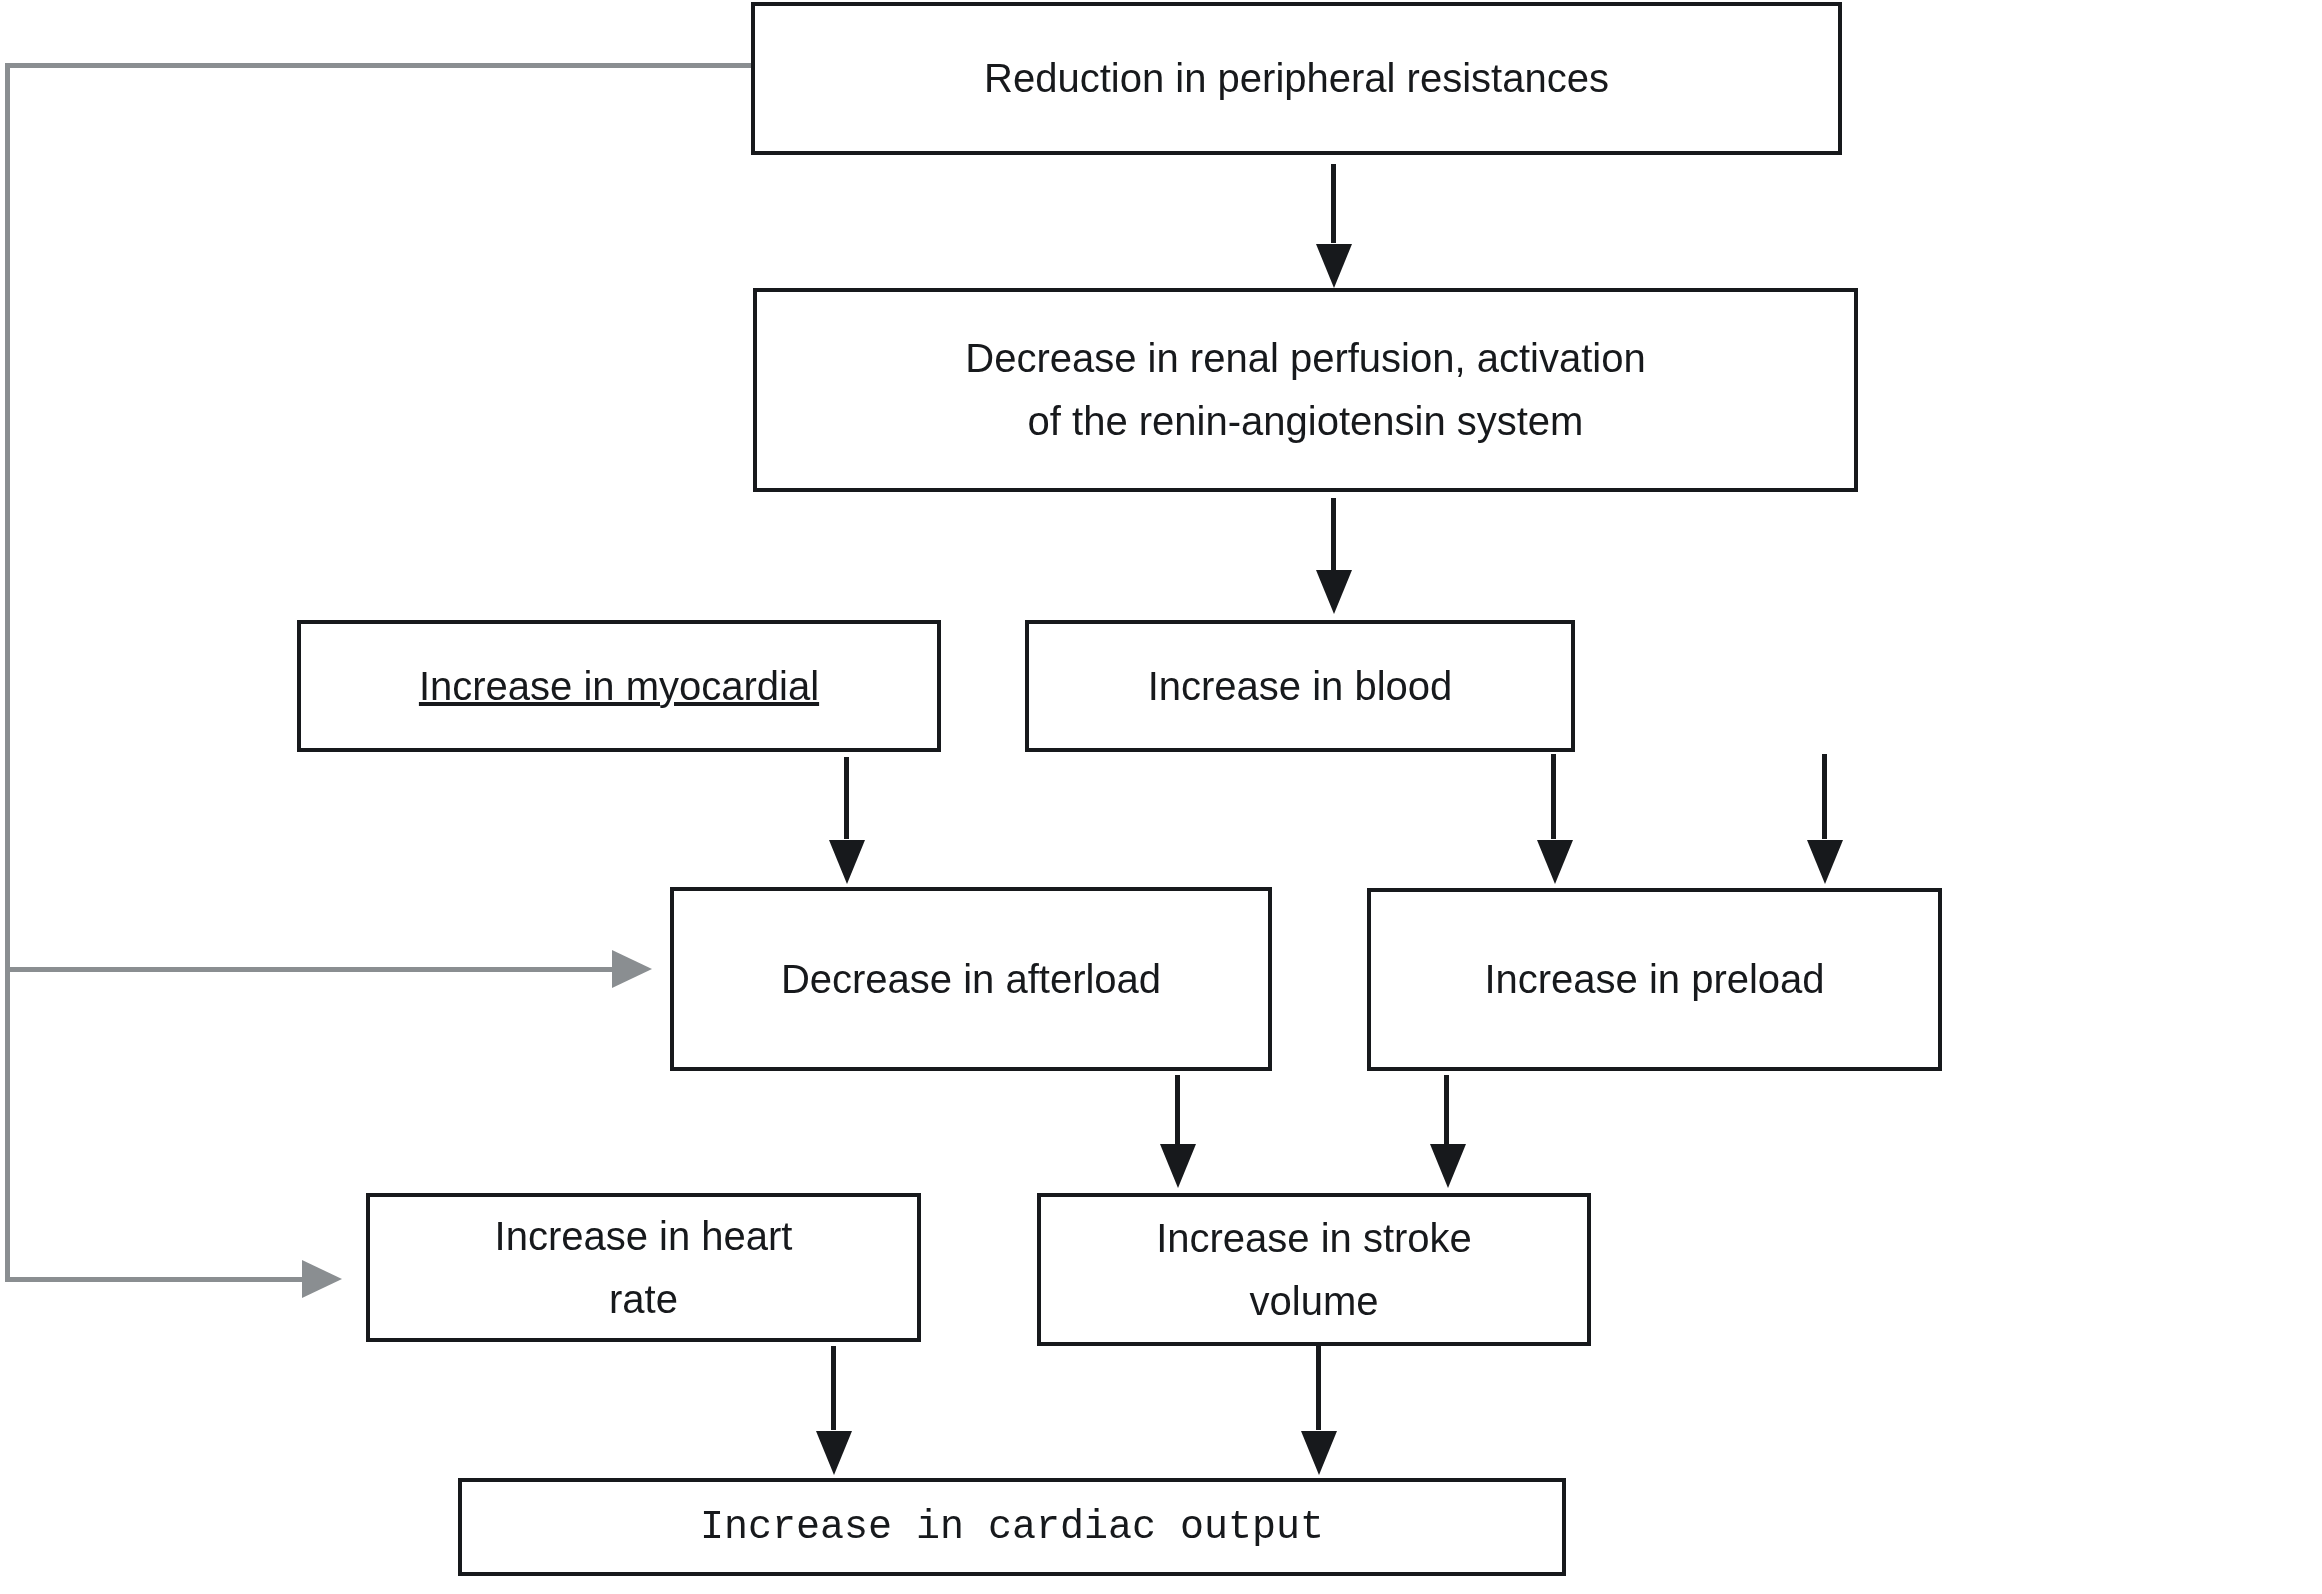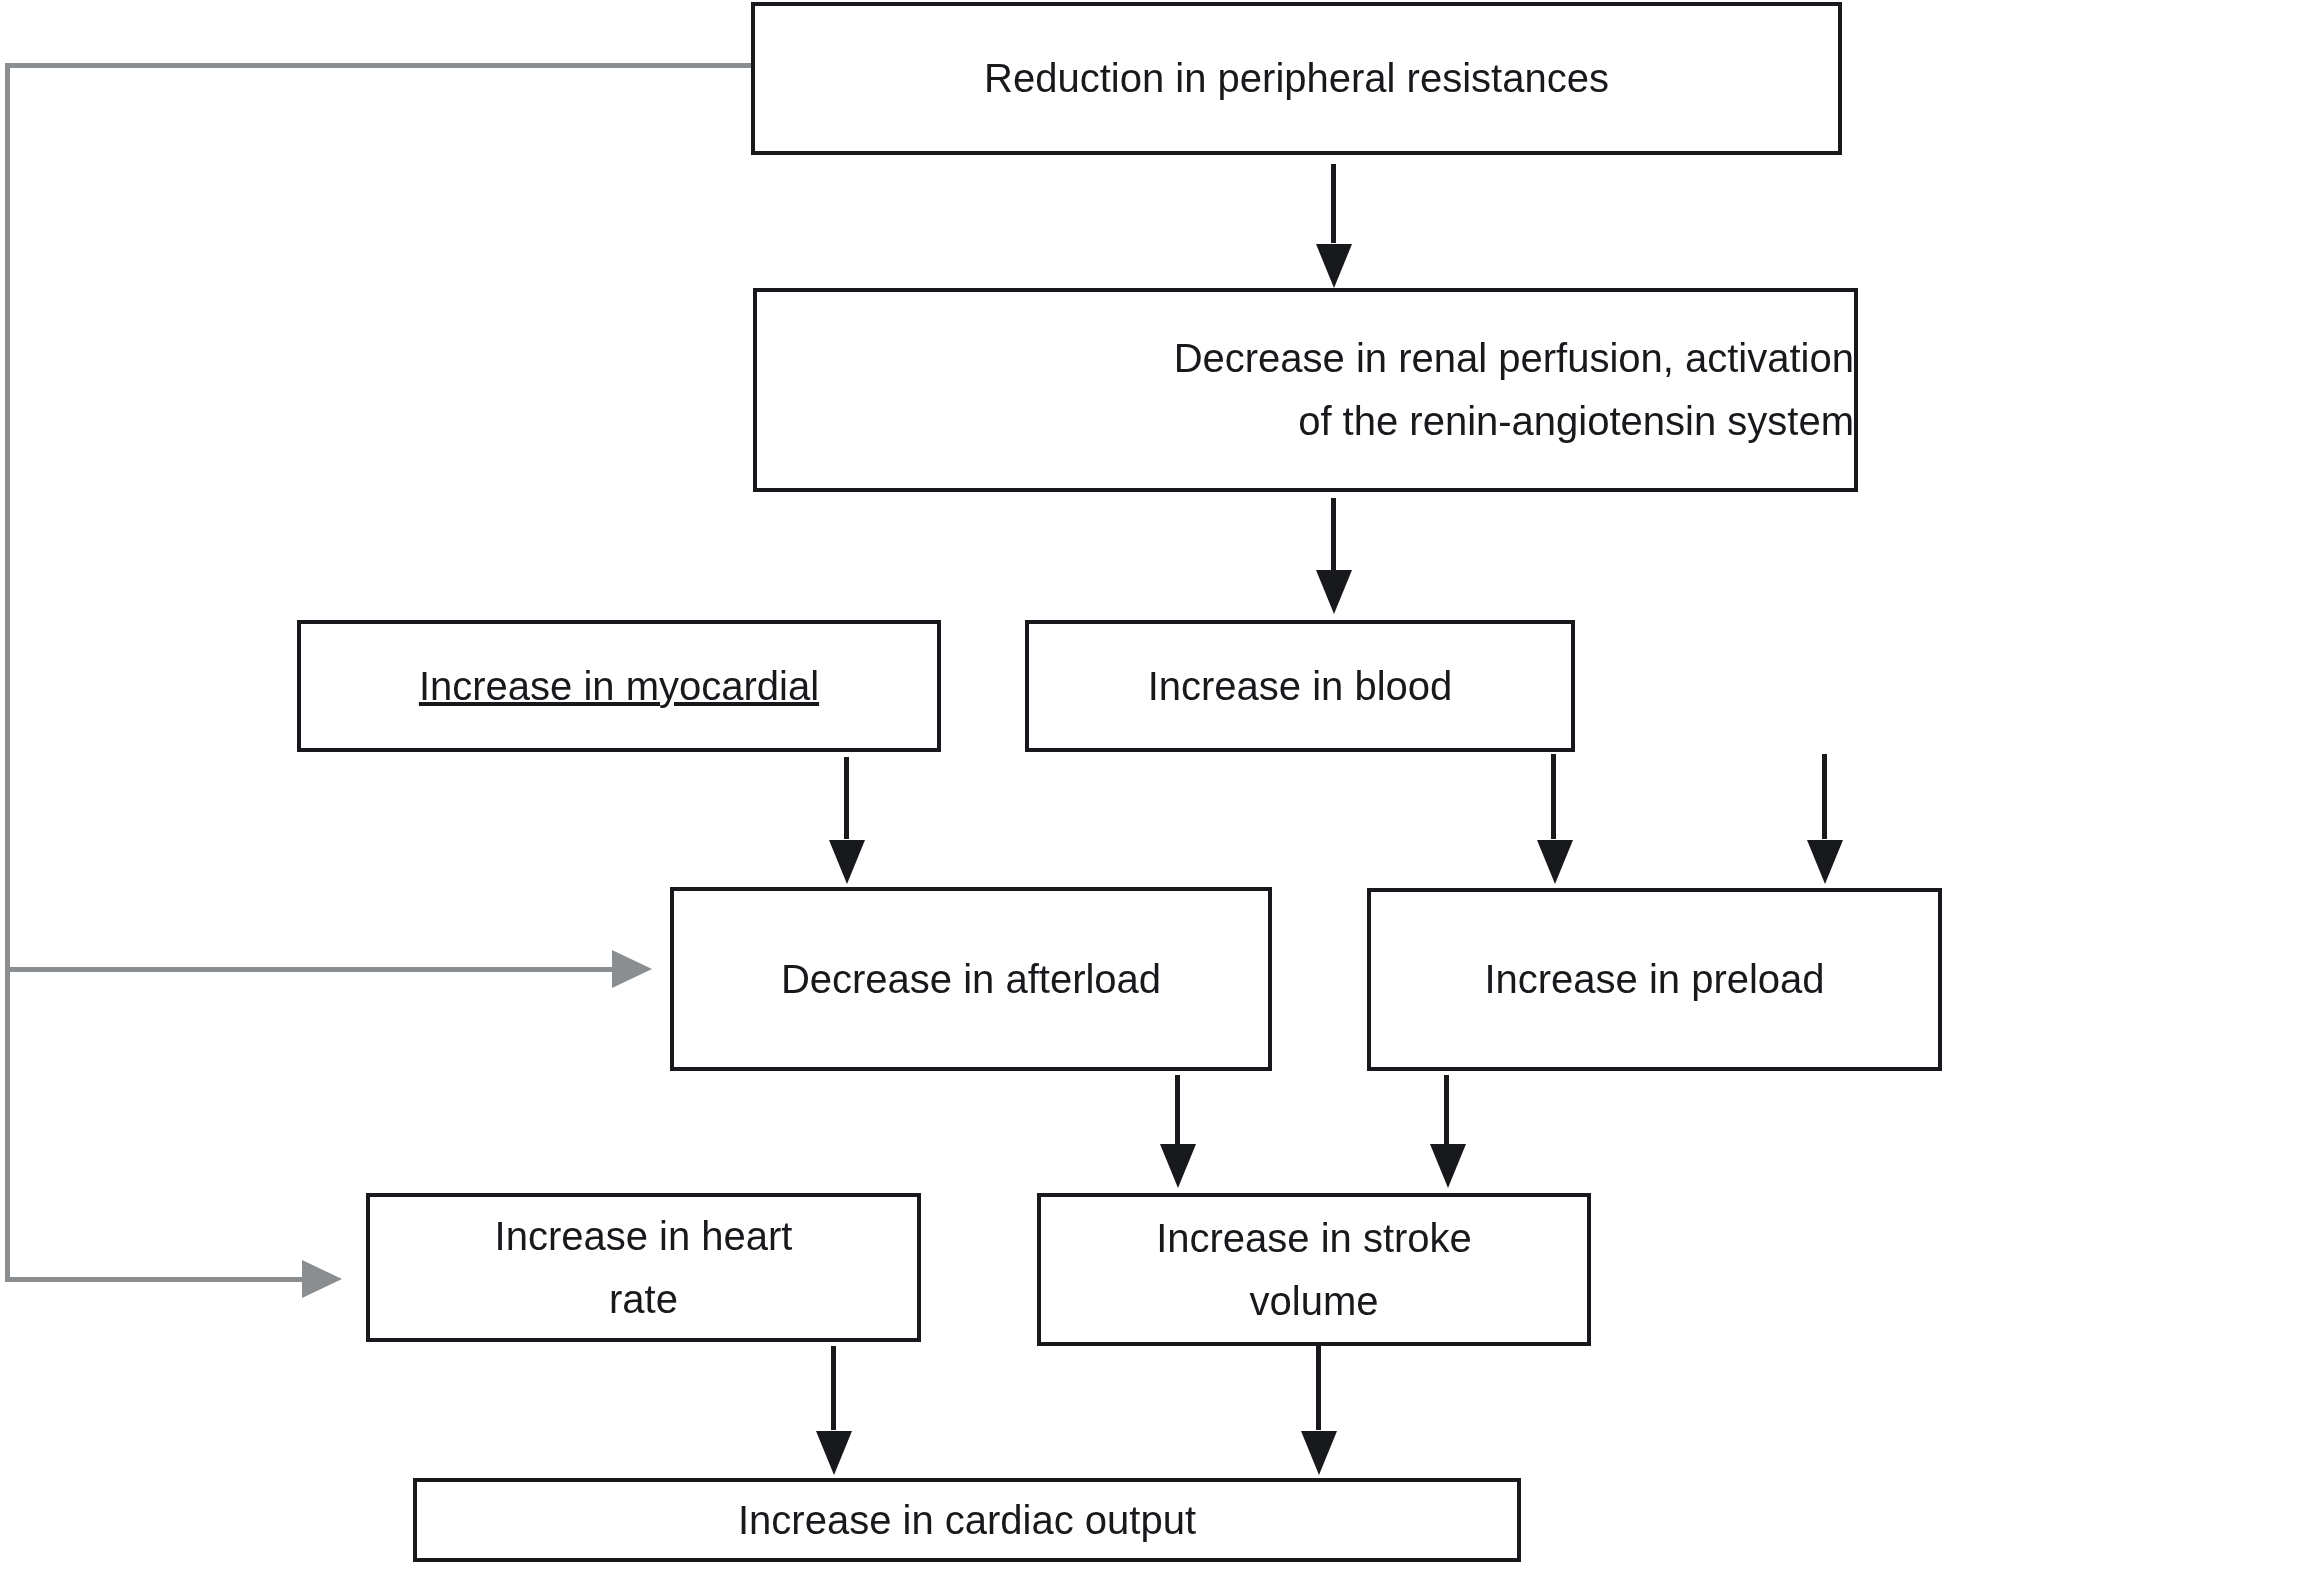--- a/index.html
+++ b/index.html
@@ -84,21 +84,21 @@
   <div class="shaft-v" style="left:831px;top:1346px;height:84px;"></div>
   <div class="arrowhead-down" style="left:816px;top:1431px;"></div>
 
   <div class="shaft-v" style="left:1316px;top:1346px;height:84px;"></div>
   <div class="arrowhead-down" style="left:1301px;top:1431px;"></div>
 
   <div class="node" style="left:751px;top:2px;width:1091px;height:153px;">
     <span class="line">Reduction in peripheral resistances</span>
   </div>
 
-  <div class="node" style="left:753px;top:288px;width:1105px;height:204px;align-items:flex-end;">
+  <div class="node" style="left:753px;top:288px;width:1105px;height:204px;">
     <span class="line">Decrease in renal perfusion, activation</span>
     <span class="line">of the renin-angiotensin system</span>
   </div>
 
   <div class="node" style="left:297px;top:620px;width:644px;height:132px;text-decoration:underline;">
     <span class="line">Increase in myocardial</span>
   </div>
 
   <div class="node" style="left:1025px;top:620px;width:550px;height:132px;">
     <span class="line">Increase in blood</span>
@@ -116,18 +116,18 @@
   <div class="node" style="left:366px;top:1193px;width:555px;height:149px;">
     <span class="line">Increase in heart</span>
     <span class="line">rate</span>
   </div>
 
   <div class="node" style="left:1037px;top:1193px;width:554px;height:153px;">
     <span class="line">Increase in stroke</span>
     <span class="line">volume</span>
   </div>
 
-  <div class="node" style="left:413px;top:1478px;width:1108px;height:84px;">
+  <div class="node" style="left:458px;top:1478px;width:1108px;height:98px;font-family:Liberation Mono, monospace;">
     <span class="line">Increase in cardiac output</span>
   </div>
 
 </div>
 
 
 </body></html>

